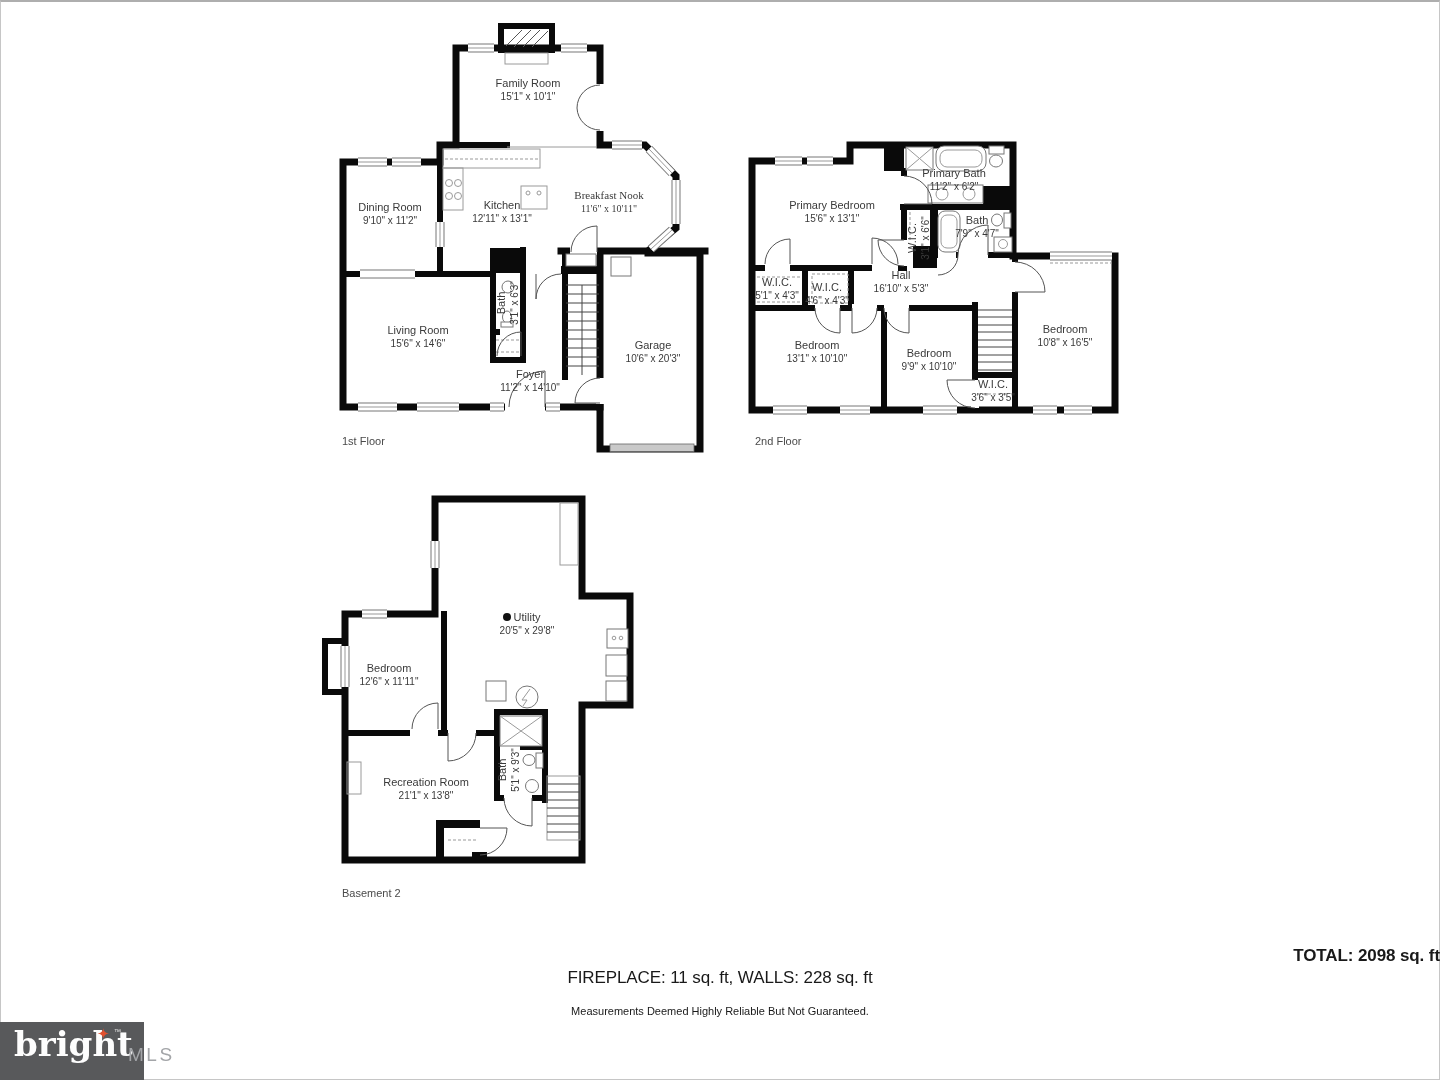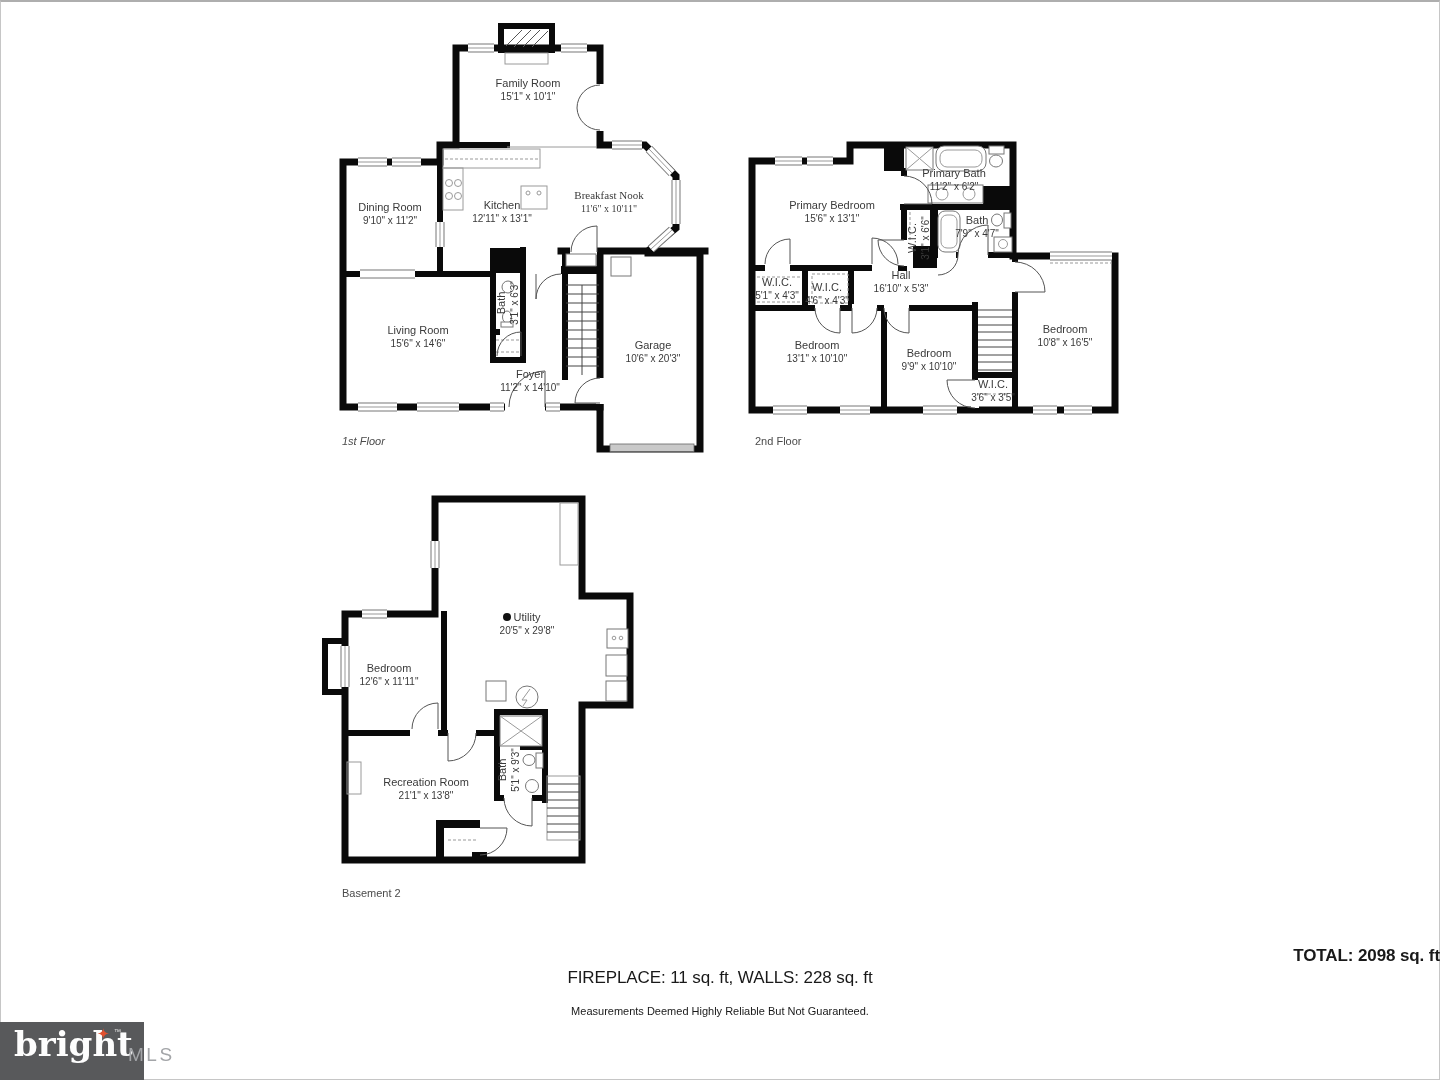--- a/index.html
+++ b/index.html
@@ -459,21 +459,21 @@
 </div>
 <div class="rlabel" style="left:426px;top:789px;">
   <div>Recreation Room</div>
     <div class="dims">21'1" x 13'8"</div>
 </div>
 <div class="rlabel vert" style="left:509px;top:770px;">
   <div>Bath</div>
     <div class="dims">5'1" x 9'3"</div>
 </div>
 
-<div class="flabel" style="left:342px;top:435px;font-style:italic;">1st Floor</div>
+<div class="flabel" style="left:342px;top:435px;">1st Floor</div>
 <div class="flabel" style="left:755px;top:435px;">2nd Floor</div>
 <div class="flabel" style="left:342px;top:887px;">Basement 2</div>
 
 <div class="summary">
   <div class="total">TOTAL: 2098 sq. ft</div>
   <div>FIREPLACE: 11 sq. ft, WALLS: 228 sq. ft</div>
   <div class="disclaimer">Measurements Deemed Highly Reliable But Not Guaranteed.</div>
 </div>
 
 <div class="logo">

